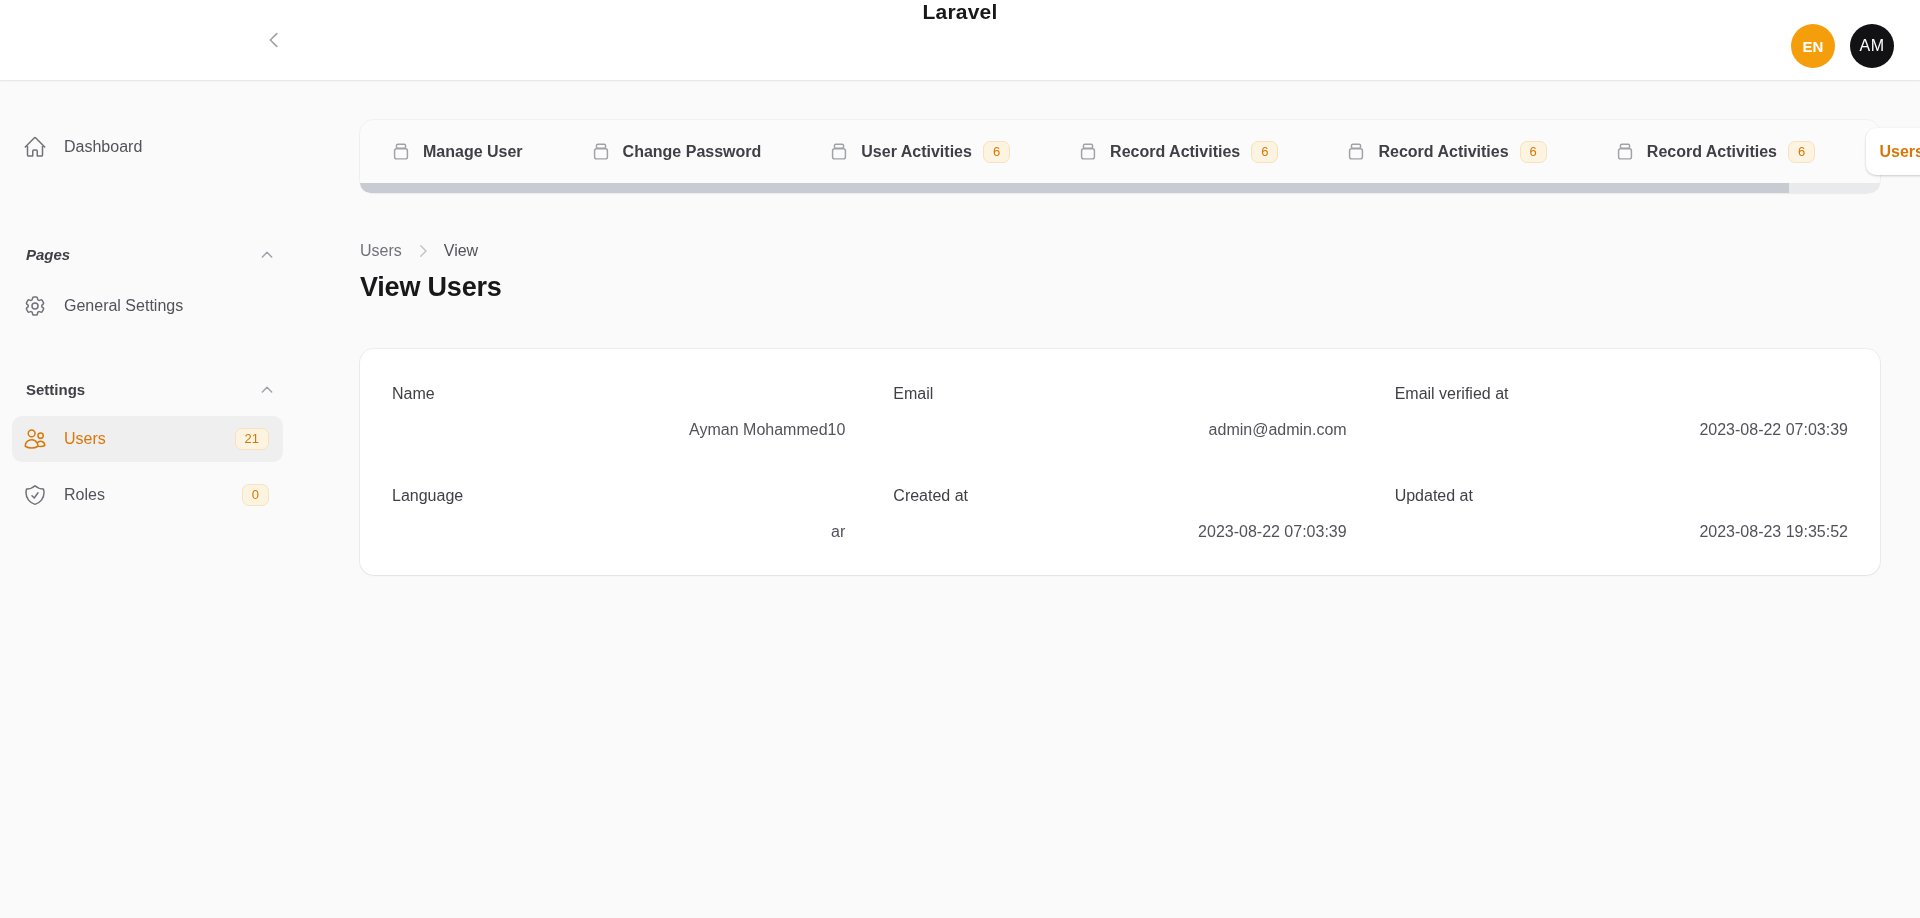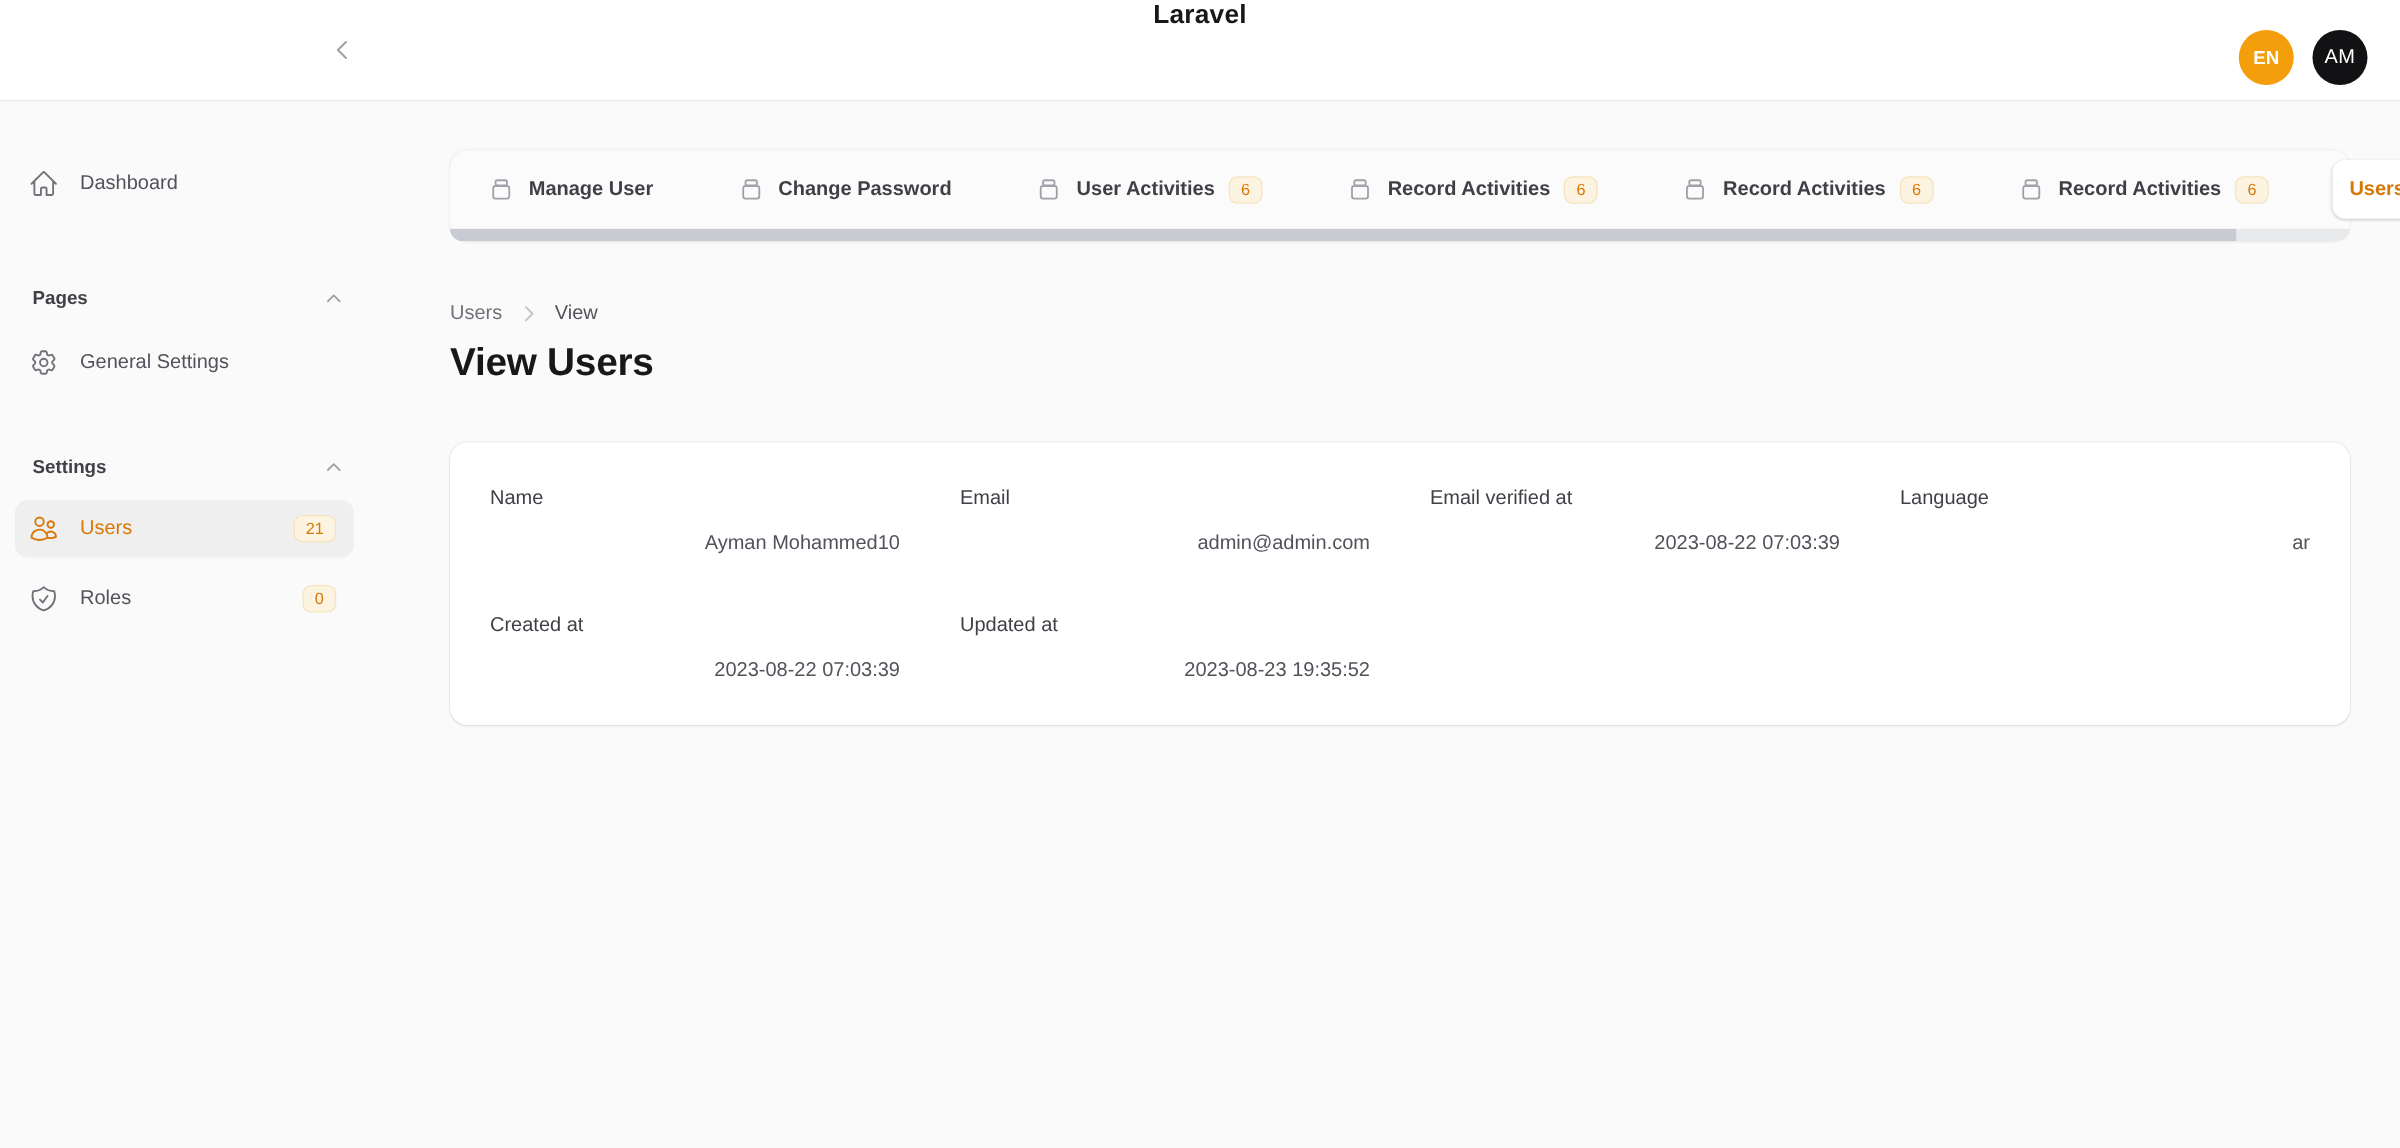--- a/index.html
+++ b/index.html
@@ -32,21 +32,21 @@
   .side-item.active { background:#efeff0; color:#d97706; }
   .side-item.active svg { color:#d97706; }
   .group-header { display:flex; align-items:center; justify-content:space-between;
                   padding:0 8px 0 14px; cursor:pointer; }
   .group-header .group-label { font-size:15px; font-weight:700; color:#3f3f46; }
   .group-header svg { width:16px; height:16px; color:#a1a1aa; }
   .count-badge { margin-left:auto; font-size:13px; font-weight:500; color:#d97706;
                  background:#fcf3e0; border:1px solid #f6e3bd; border-radius:7px;
                  padding:2px 9px; line-height:16px; }
   .mt-dash { margin-top:0; }
-  .mt-pages { margin-top:60px; }
+  .mt-pages { margin-top:76px;font-style:italic; }
   .mt-gs { margin-top:20px; }
   .mt-res { margin-top:52px; }
   .mt-users { margin-top:18px; }
   .mt-roles { margin-top:10px; }
 
   
   .main { flex:1; padding:40px 40px 0 65px; position:relative; }
 
   
   .tabs-wrap { position:relative; background:#fbfbfb; border-radius:14px;
@@ -64,28 +64,28 @@
   .tabs-scrollbar { height:10px; background:#e9eaec; border-radius:0 0 12px 12px;
                     overflow:hidden; cursor:pointer; }
   .tabs-scrollbar-thumb { width:94%; height:100%; background:#c8cbd1;
                           border-radius:0 0 0 12px; cursor:grab; }
 
   
   .breadcrumb { margin-top:49px; display:flex; align-items:center; gap:12px; font-size:16px; }
   .crumb-link { color:#71717a; cursor:pointer; }
   .crumb-current { color:#52525b; }
   .crumb-sep { width:18px; height:18px; color:#c4c4ca; }
-  .page-title { margin-top:12px; font-size:31px; font-weight:700; color:#18181b;
+  .page-title { margin-top:12px; font-size:27px; font-weight:700; color:#18181b;
                 letter-spacing:-.2px; }
 
   
   .card { margin-top:46px; background:#ffffff; border-radius:14px;
           box-shadow:0 0 0 1px rgba(0,0,0,.05), 0 1px 2px rgba(0,0,0,.05);
           padding:36px 32px 34px 32px; }
-  .fields-grid { display:grid; grid-template-columns:1fr 1fr 1fr 1fr; column-gap:48px; row-gap:41px;gap:48px; }
+  .fields-grid { display:grid; grid-template-columns:1fr 1fr 1fr; column-gap:48px; row-gap:41px;gap:48px; }
   .field-label { font-size:16px; font-weight:500; color:#3f3f46; }
   .field-value { margin-top:18px; font-size:16px; color:#52525b;text-align:right; }
 </style>
 </head>
 <body>
 
 <header class="topbar">
   <div class="brand">Laravel</div>
   <button class="collapse-btn">
     <span style="display:flex;">

